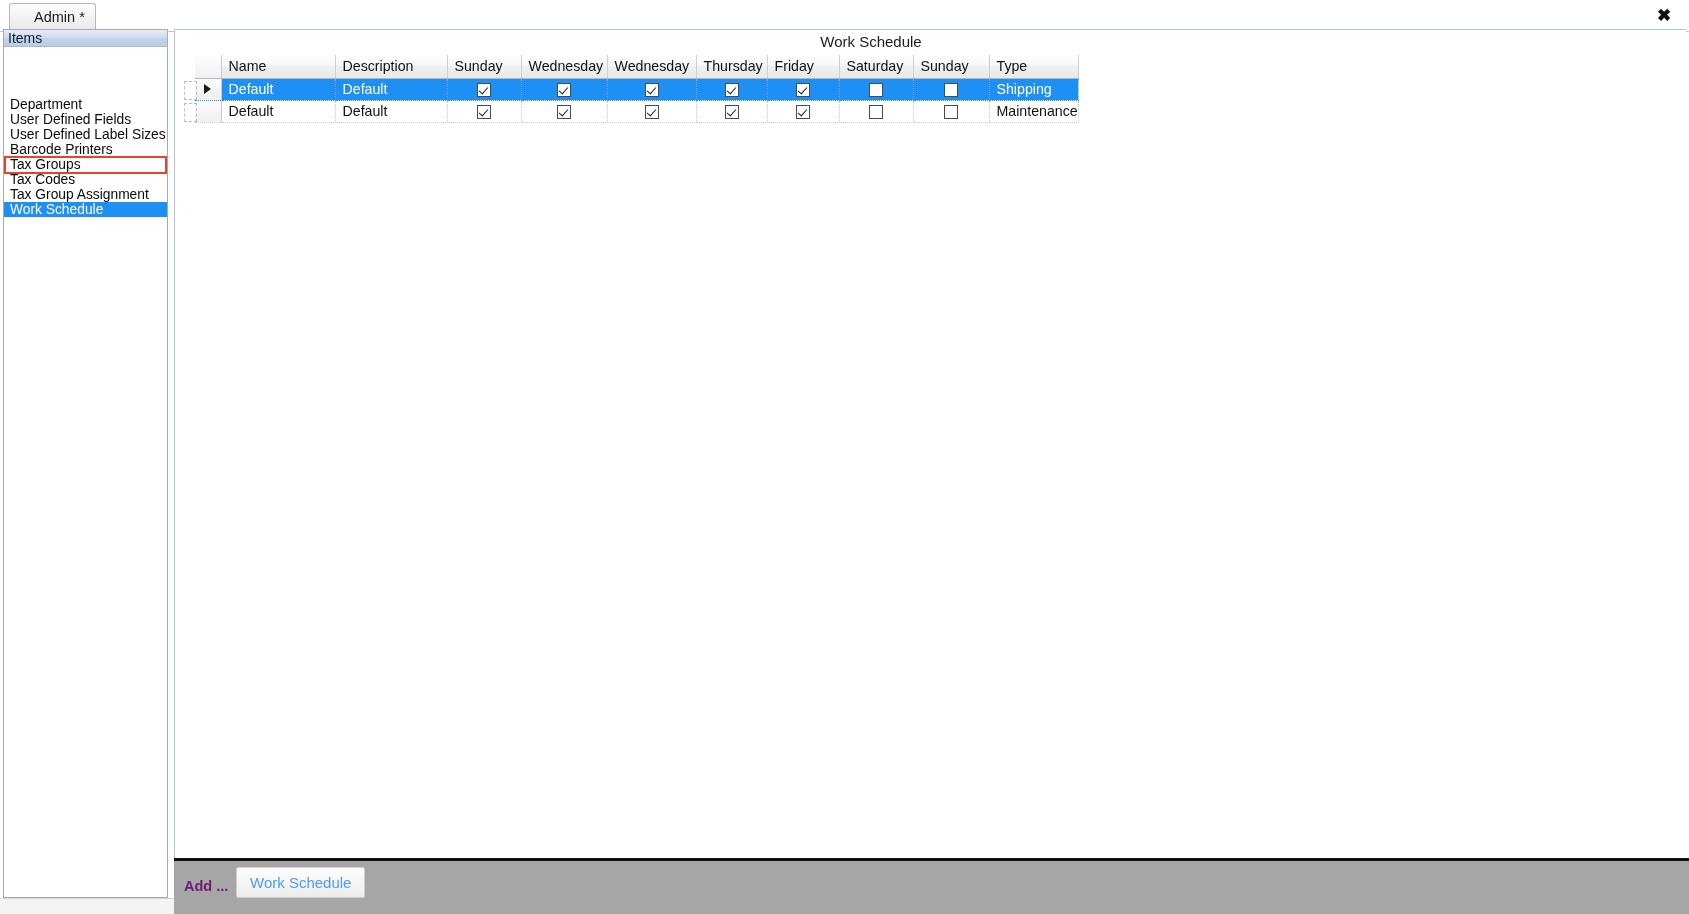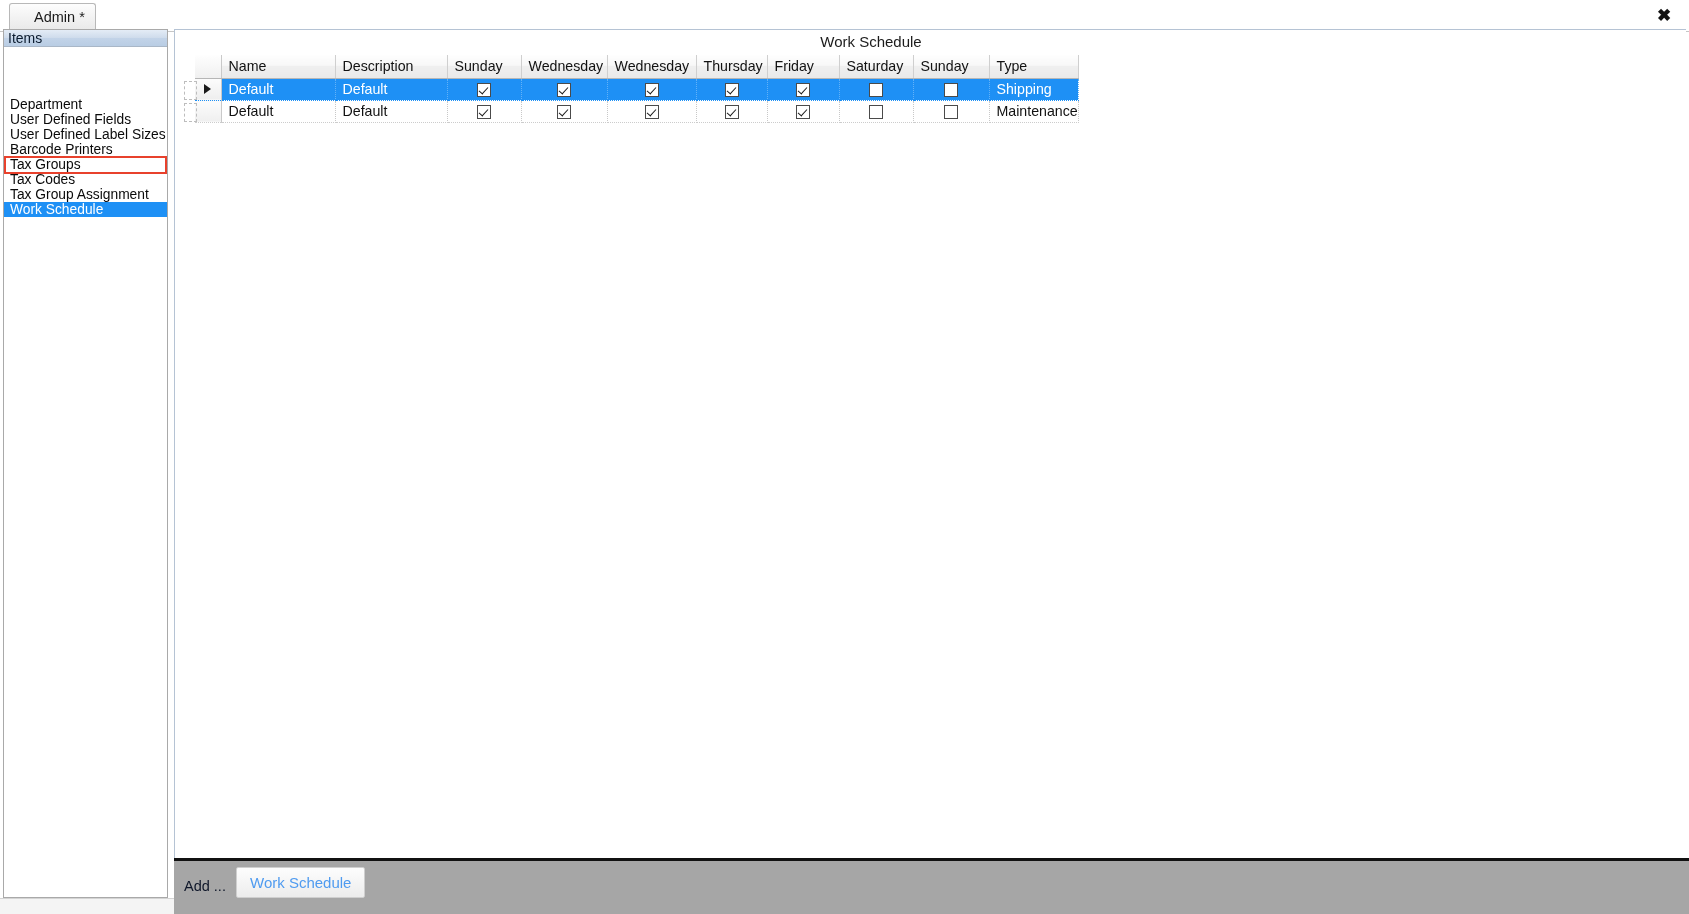--- a/index.html
+++ b/index.html
@@ -227,23 +227,24 @@
     left: 174px; top: 858px;
     width: 1515px; height: 56px;
     box-sizing: border-box;
     background: #a6a6a6;
     border-top: 3px solid #111111;
   }
   #add-label {
     position: absolute;
     left: 10px; top: 17px;
     font-size: 14.5px;
-    color: #0f172a;
+    color: #701a75;
     cursor: pointer;
     user-select: none;
+    font-weight: bold;
   }
   #ws-button {
     position: absolute;
     left: 62px; top: 6px;
     height: 29px;
     padding: 0 13px;
     display: flex;
     align-items: center;
     background: linear-gradient(to bottom, #fdfdfd 0%, #f4f4f4 55%, #ececec 100%);
     border: 1px solid #cfcfcf;

